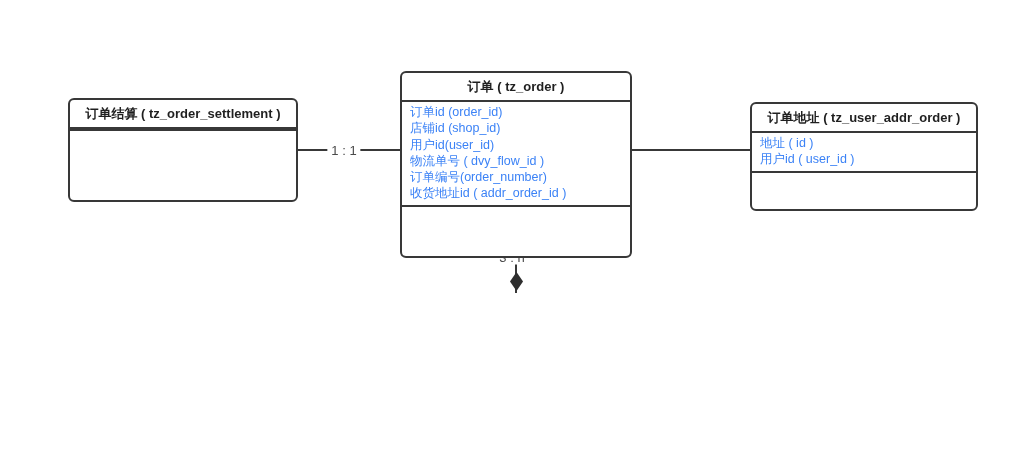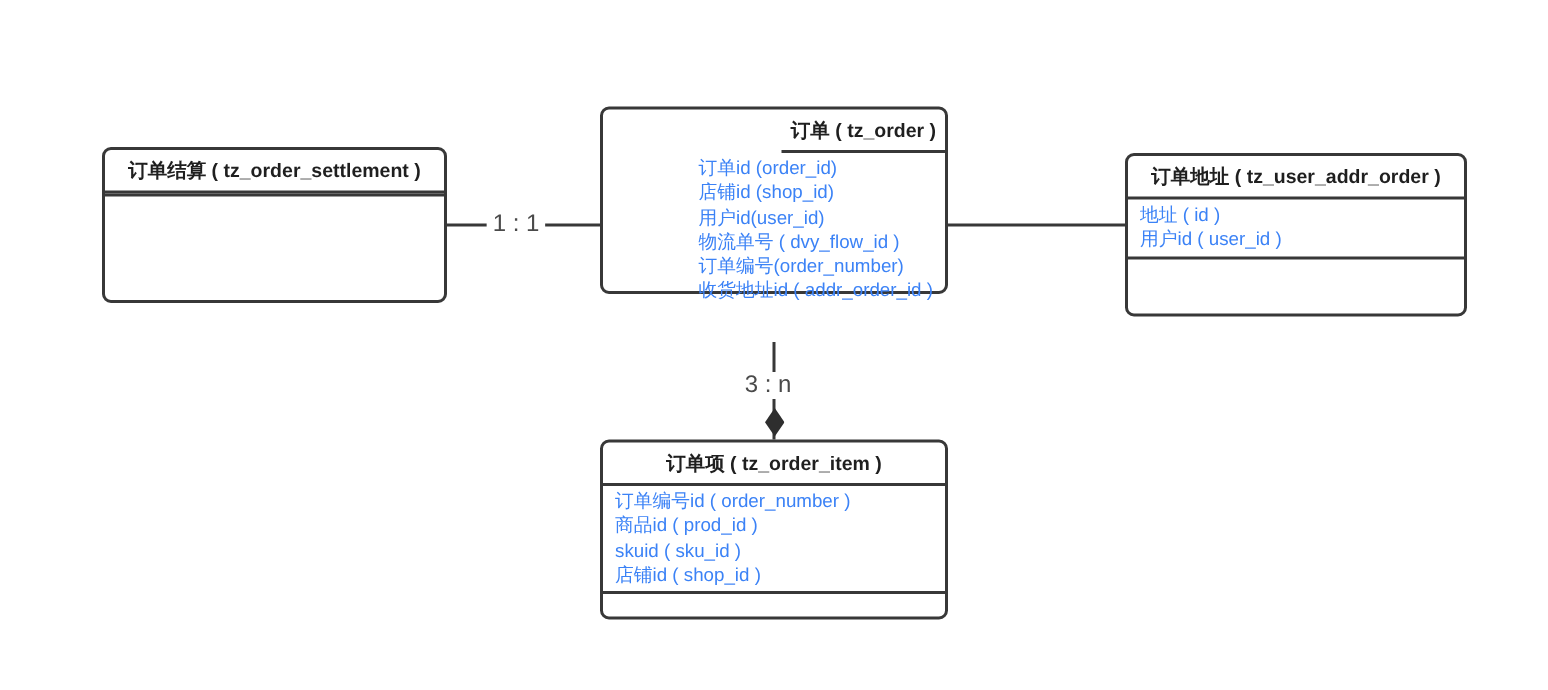--- a/index.html
+++ b/index.html
@@ -57,21 +57,21 @@
   .connector-v {
     position: absolute;
     width: 2px;
     background: #383838;
   }
   .cardinality {
     position: absolute;
     transform: translate(-50%, -50%);
     background: #ffffff;
     padding: 0 4px;
-    font-size: 16px;
+    font-size: 13px;
     color: #4a4a4a;
     white-space: nowrap;
   }
   .diamond {
     position: absolute;
     width: 13px;
     height: 19px;
     background: #2e2e2e;
     clip-path: polygon(50% 0, 100% 50%, 50% 100%, 0 50%);
   }
@@ -88,21 +88,21 @@
 
   <div class="connector-v" style="left:515px; top:228px; height:65px;"></div>
   <div class="cardinality" style="left:512px; top:257px;">3 : n</div>
   <div class="diamond" style="left:510px; top:272px;"></div>
 
   <div class="entity" style="left:68px; top:98px; width:230px; height:104px;">
     <div class="entity-header">订单结算 ( tz_order_settlement )</div>
     <div class="entity-footer"></div>
   </div>
 
-  <div class="entity" style="left:400px; top:71px; width:232px; height:125px;align-items:flex-end;">
+  <div class="entity" style="left:400px; top:71px; width:232px; height:187px;">
     <div class="entity-header">订单 ( tz_order )</div>
     <div class="entity-fields">
       <div class="field">订单id (order_id)</div>
       <div class="field">店铺id (shop_id)</div>
       <div class="field">用户id(user_id)</div>
       <div class="field">物流单号 ( dvy_flow_id )</div>
       <div class="field">订单编号(order_number)</div>
       <div class="field">收货地址id ( addr_order_id )</div>
     </div>
     <div class="entity-footer"></div>
@@ -110,24 +110,14 @@
 
   <div class="entity" style="left:750px; top:102px; width:228px; height:109px;">
     <div class="entity-header">订单地址 ( tz_user_addr_order )</div>
     <div class="entity-fields">
       <div class="field">地址 ( id )</div>
       <div class="field">用户id ( user_id )</div>
     </div>
     <div class="entity-footer"></div>
   </div>
 
-  <div class="entity" style="left:400px; top:293px; width:232px; height:120px;">
-    <div class="entity-header">订单项 ( tz_order_item )</div>
-    <div class="entity-fields">
-      <div class="field">订单编号id ( order_number )</div>
-      <div class="field">商品id ( prod_id )</div>
-      <div class="field">skuid ( sku_id )</div>
-      <div class="field">店铺id ( shop_id )</div>
-    </div>
-    <div class="entity-footer"></div>
-  </div>
 
 </div>
 
 </body></html>

